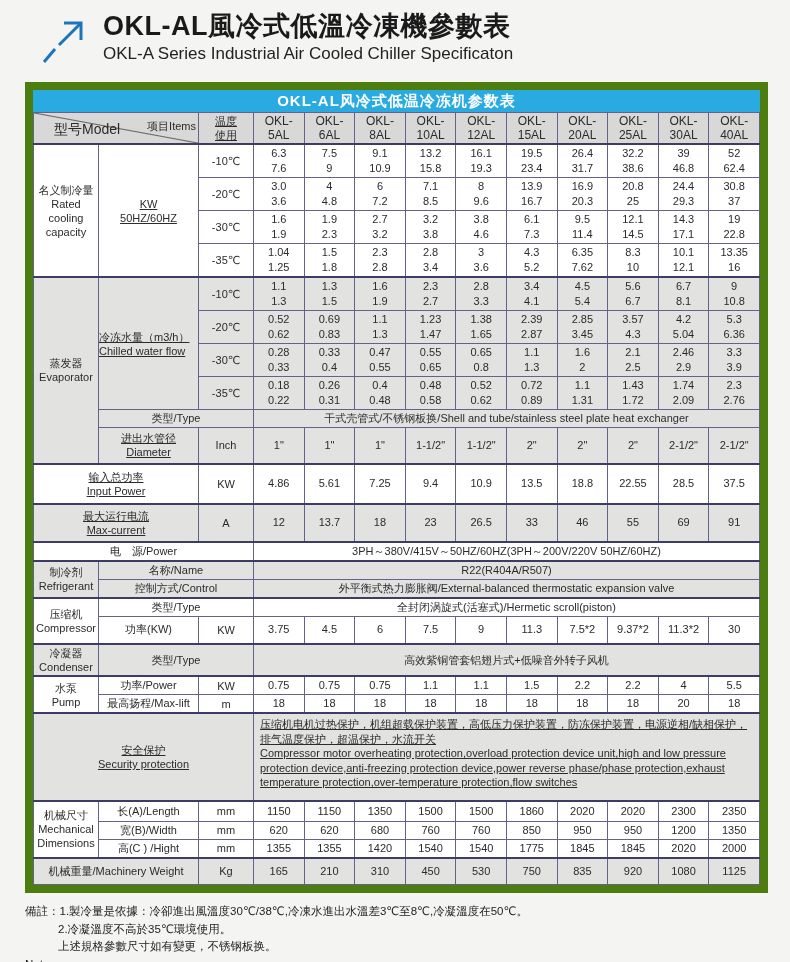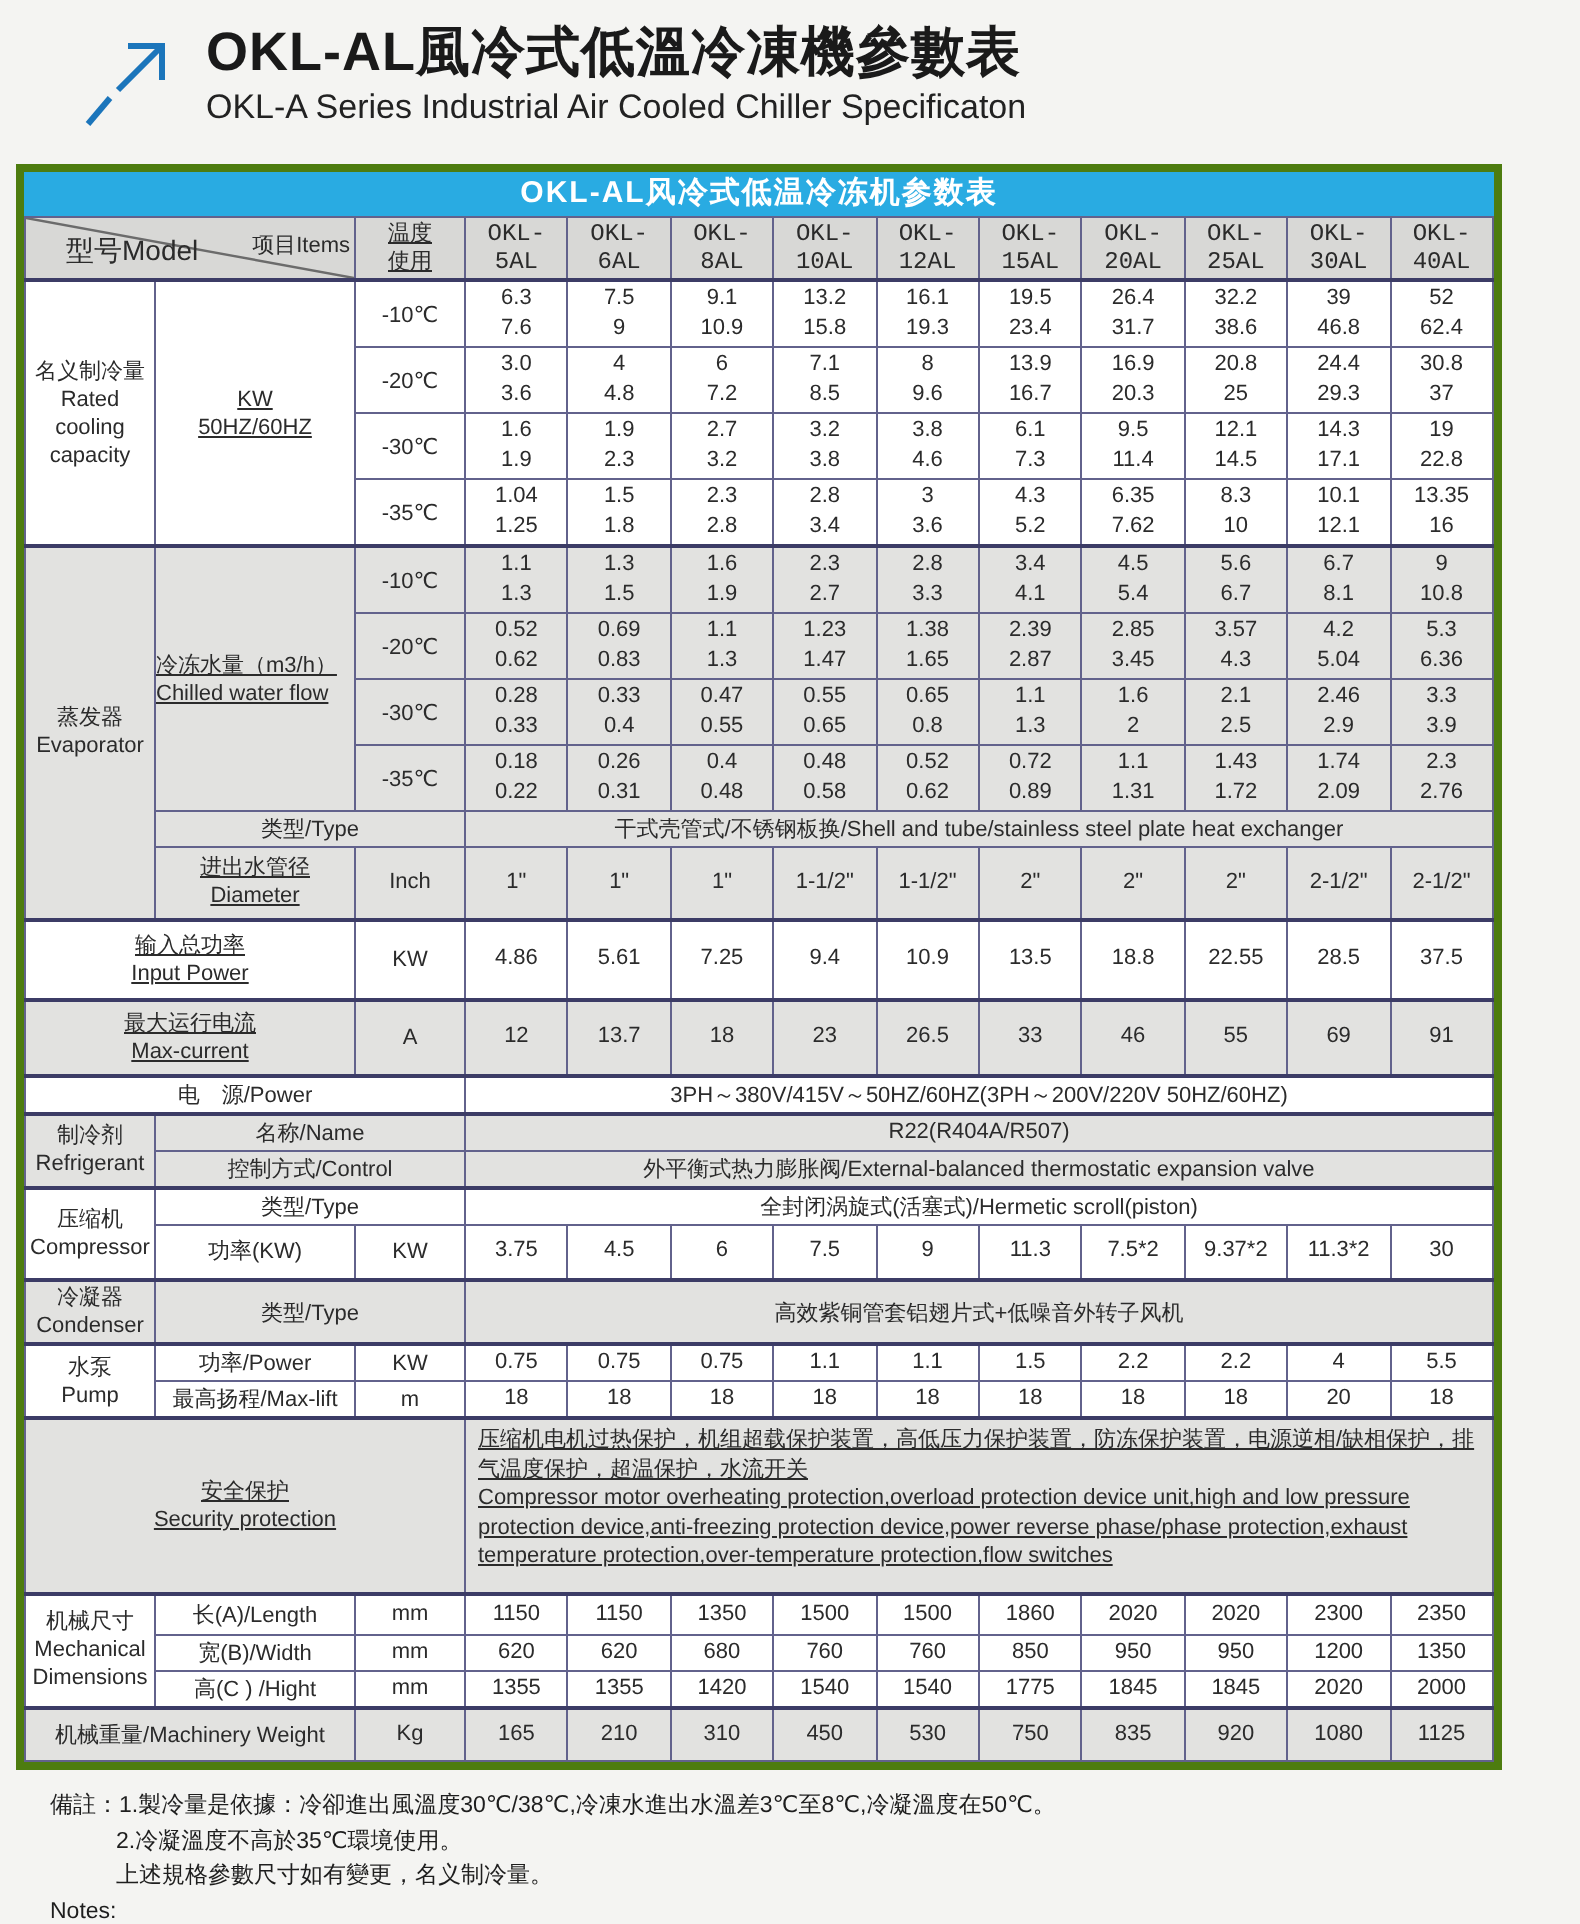--- a/index.html
+++ b/index.html
@@ -10,32 +10,32 @@
     font-family:"Liberation Sans","DejaVu Sans",sans-serif;
     color:#2b2b2b;
     overflow:hidden;
   }
   
   .page-head { position:relative; padding:10px 0 6px 103px; height:82px; }
   .logo-arrow { position:absolute; left:36px; top:12px; }
   .page-title { font-size:27px; font-weight:bold; color:#1a1a1a; letter-spacing:0.5px; line-height:32px; }
   .page-sub { font-size:17px; color:#222; margin-top:2px; }
   
-  .table-box { margin-left:8px; width:743px; border:4px solid #4d7c0f; background:#fff; }
+  .table-box { margin-left:25px; width:743px; border:8px solid #4d7c0f; background:#fff; }
   .tbl-title { background:#29abe2; color:#fff; font-size:15px; font-weight:bold; text-align:center; height:22px; line-height:22px; letter-spacing:1px; }
   table { width:100%; border-collapse:collapse; table-layout:fixed; }
   col.cA { width:65px; } col.cB { width:100px; } col.cC { width:55px; }
   td { border:1px solid #62628c; font-size:11px; text-align:center; vertical-align:middle; padding:1px 2px; }
   tr.sec > td { border-top:2px solid #3c3c66; }
   .band-h td { background:#d8d8d6; }
   .band-w td { background:#ffffff; }
   .band-g td { background:#e2e2e0; }
   .rh2 td { height:32px; }
   .hrow td { height:30px; }
-  .mh { font-size:12px; line-height:14px;font-family:Liberation Mono, monospace; }
+  .mh { font-size:12px; line-height:14px; }
   .v2 { line-height:15px; }
   .v1 { line-height:13px; }
   .lbl2 div { line-height:14px;text-decoration:underline; }
   .left { text-align:left; padding-left:0; }
   .h-type td { height:18px; }
   .h-diam td { height:36px; }
   .h-ip td { height:40px; }
   .h-mc td { height:38px; }
   .h-pw td { height:18px; }
   .h-rf td { height:17px; }
@@ -718,16 +718,16 @@
           <td class="v1">1080</td>
           <td class="v1">1125</td>
         </tr>
   </tbody>
     </table>
 </div>
 
 <div class="notes">
   <div>備註：1.製冷量是依據：冷卻進出風溫度30℃/38℃,冷凍水進出水溫差3℃至8℃,冷凝溫度在50℃。</div>
   <div class="ind">2.冷凝溫度不高於35℃環境使用。</div>
-  <div class="ind">上述規格參數尺寸如有變更，名义制冷量。</div>
+  <div class="ind">上述規格參數尺寸如有變更，不锈钢板换。</div>
   <div>Notes:</div>
   <div>1. Rated cooling capacity is based on: the cooling air inlet and outlet temperature 30 ℃ to 38 ℃, chilled water inlet and outlet temperature difference 3 ℃ to 8 ℃; cooling temperature 50 ℃.</div>
 </div>
 
 </body></html>

